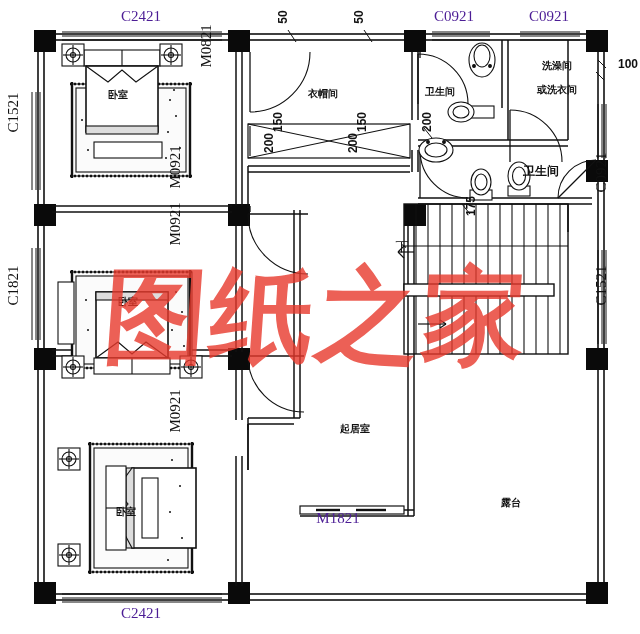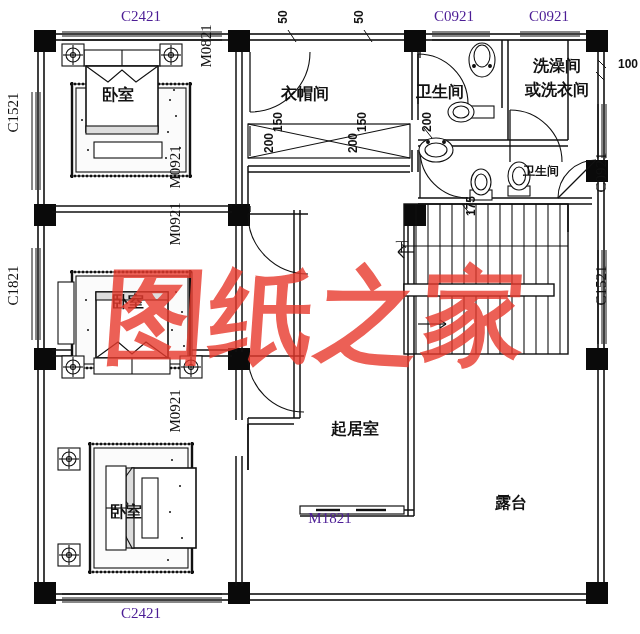--- a/index.html
+++ b/index.html
@@ -5,21 +5,21 @@
   html,body{margin:0;padding:0;background:#ffffff;}
   body{width:640px;height:634px;overflow:hidden;
        font-family:"Liberation Serif",serif;color:#111;}
   #plan{position:relative;width:640px;height:634px;background:#fff;}
   svg{position:absolute;left:0;top:0;}
   .lbl{position:absolute;white-space:nowrap;line-height:1;}
   .code{font-family:"Liberation Serif",serif;font-size:15px;color:#4c1d95;}
   .code-v{font-family:"Liberation Serif",serif;font-size:15px;color:#111;
           transform-origin:left top;}
   .dim{font-family:"Liberation Sans",sans-serif;font-size:12px;font-weight:bold;color:#111;}
-  .room{font-family:"DejaVu Sans",sans-serif;font-size:16px;font-weight:bold;color:#111;}
+  .room{font-family:"DejaVu Sans",sans-serif;font-size:10px;font-weight:bold;color:#111;}
   .room-sm{font-family:"DejaVu Sans",sans-serif;font-size:12px;font-weight:bold;color:#111;}
   .arrow{font-family:"DejaVu Sans",sans-serif;font-size:13px;color:#111;}
   #watermark{position:absolute;left:104px;top:258px;width:420px;height:120px;
              display:flex;align-items:center;justify-content:space-between;
              font-family:"DejaVu Sans",sans-serif;font-size:104px;font-weight:bold;
              color:#e8392c;opacity:.80;letter-spacing:2px;pointer-events:none;}
   #watermark span{display:block;transform:skewX(-4deg);}
 </style>
 </head>
 <body>
@@ -358,21 +358,21 @@
     </g>
 
     <g fill="none" stroke="#111" stroke-width="1.2">
       <rect x="300" y="506" width="104" height="8" fill="#fff"></rect>
       <path d="M316 510 L340 510" stroke-width="2.4"></path>
       <path d="M356 510 L386 510" stroke-width="2.4"></path>
     </g>
   </svg>
 
   <div class="lbl room" style="left:118px;top:95px;transform:translate(-50%,-50%);">卧室</div>
-  <div class="lbl room" style="left:305px;top:94px;transform:translate(-50%,-50%);">衣帽间</div>
+  <div class="lbl room" style="left:323px;top:94px;transform:translate(-50%,-50%);">衣帽间</div>
   <div class="lbl room" style="left:440px;top:92px;transform:translate(-50%,-50%);">卫生间</div>
   <div class="lbl room" style="left:557px;top:66px;transform:translate(-50%,-50%);">洗澡间</div>
   <div class="lbl room" style="left:557px;top:90px;transform:translate(-50%,-50%);">或洗衣间</div>
   <div class="lbl room-sm" style="left:541px;top:171px;transform:translate(-50%,-50%);">卫生间</div>
   <div class="lbl room" style="left:128px;top:302px;transform:translate(-50%,-50%);">卧室</div>
   <div class="lbl room" style="left:355px;top:430px;transform:translate(-50%,-50%);font-family:Liberation Mono, monospace;">起居室</div>
   <div class="lbl room" style="left:511px;top:503px;transform:translate(-50%,-50%);">露台</div>
   <div class="lbl room" style="left:126px;top:512px;transform:translate(-50%,-50%);">卧室</div>
 
   <div class="lbl code" style="left:141px;top:16px;transform:translate(-50%,-50%);">C2421</div>
@@ -382,21 +382,21 @@
 
   <div class="lbl code-v" style="left:26px;top:140px;transform:translate(-50%,-50%) rotate(-90deg);">C1521</div>
   <div class="lbl code-v" style="left:26px;top:313px;transform:translate(-50%,-50%) rotate(-90deg);">C1821</div>
   <div class="lbl code-v" style="left:614px;top:200px;transform:translate(-50%,-50%) rotate(-90deg);">C0921</div>
   <div class="lbl code-v" style="left:614px;top:313px;transform:translate(-50%,-50%) rotate(-90deg);">C1521</div>
 
   <div class="lbl code-v" style="left:221px;top:75px;transform:translate(-50%,-50%) rotate(-90deg);">M0821</div>
   <div class="lbl code-v" style="left:190px;top:196px;transform:translate(-50%,-50%) rotate(-90deg);">M0921</div>
   <div class="lbl code-v" style="left:190px;top:253px;transform:translate(-50%,-50%) rotate(-90deg);">M0921</div>
   <div class="lbl code-v" style="left:190px;top:440px;transform:translate(-50%,-50%) rotate(-90deg);">M0921</div>
-  <div class="lbl code" style="left:330px;top:518px;transform:translate(-50%,-50%);text-align:center;">M1821</div>
+  <div class="lbl code" style="left:338px;top:518px;transform:translate(-50%,-50%);text-align:center;">M1821</div>
 
   <div class="lbl dim" style="left:283px;top:17px;transform:translate(-50%,-50%) rotate(-90deg);">50</div>
   <div class="lbl dim" style="left:359px;top:17px;transform:translate(-50%,-50%) rotate(-90deg);">50</div>
   <div class="lbl dim" style="left:628px;top:64px;transform:translate(-50%,-50%);">100</div>
   <div class="lbl dim" style="left:278px;top:122px;transform:translate(-50%,-50%) rotate(-90deg);">150</div>
   <div class="lbl dim" style="left:269px;top:143px;transform:translate(-50%,-50%) rotate(-90deg);">200</div>
   <div class="lbl dim" style="left:362px;top:122px;transform:translate(-50%,-50%) rotate(-90deg);">150</div>
   <div class="lbl dim" style="left:353px;top:143px;transform:translate(-50%,-50%) rotate(-90deg);">200</div>
   <div class="lbl dim" style="left:427px;top:122px;transform:translate(-50%,-50%) rotate(-90deg);">200</div>
   <div class="lbl dim" style="left:471px;top:206px;transform:translate(-50%,-50%) rotate(-90deg);">175</div>

